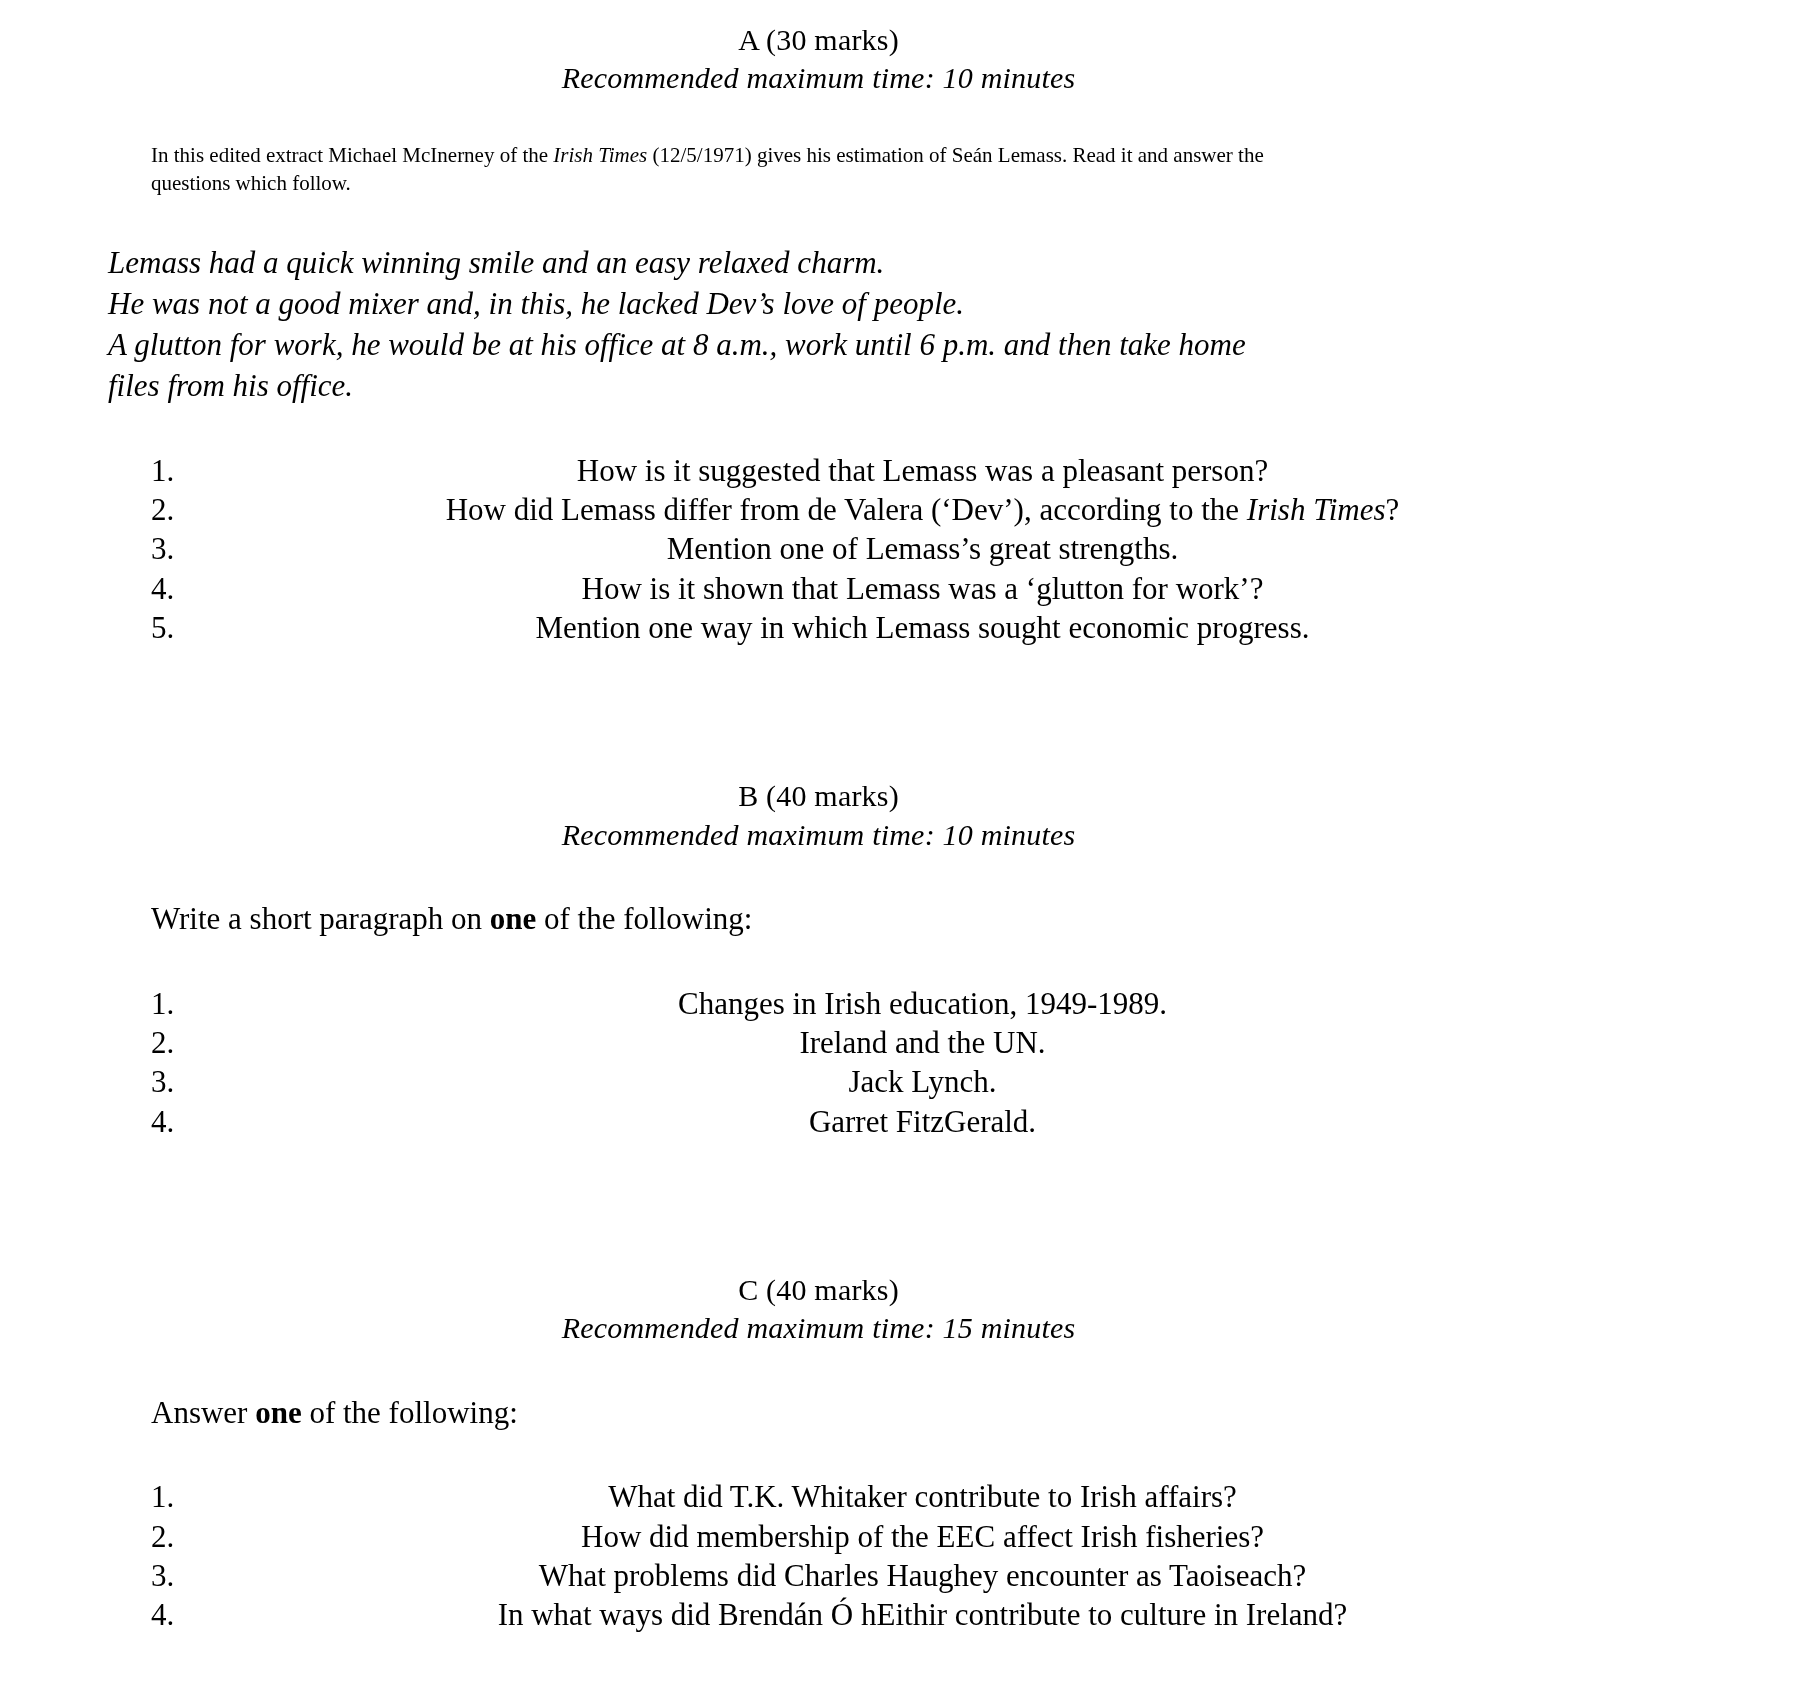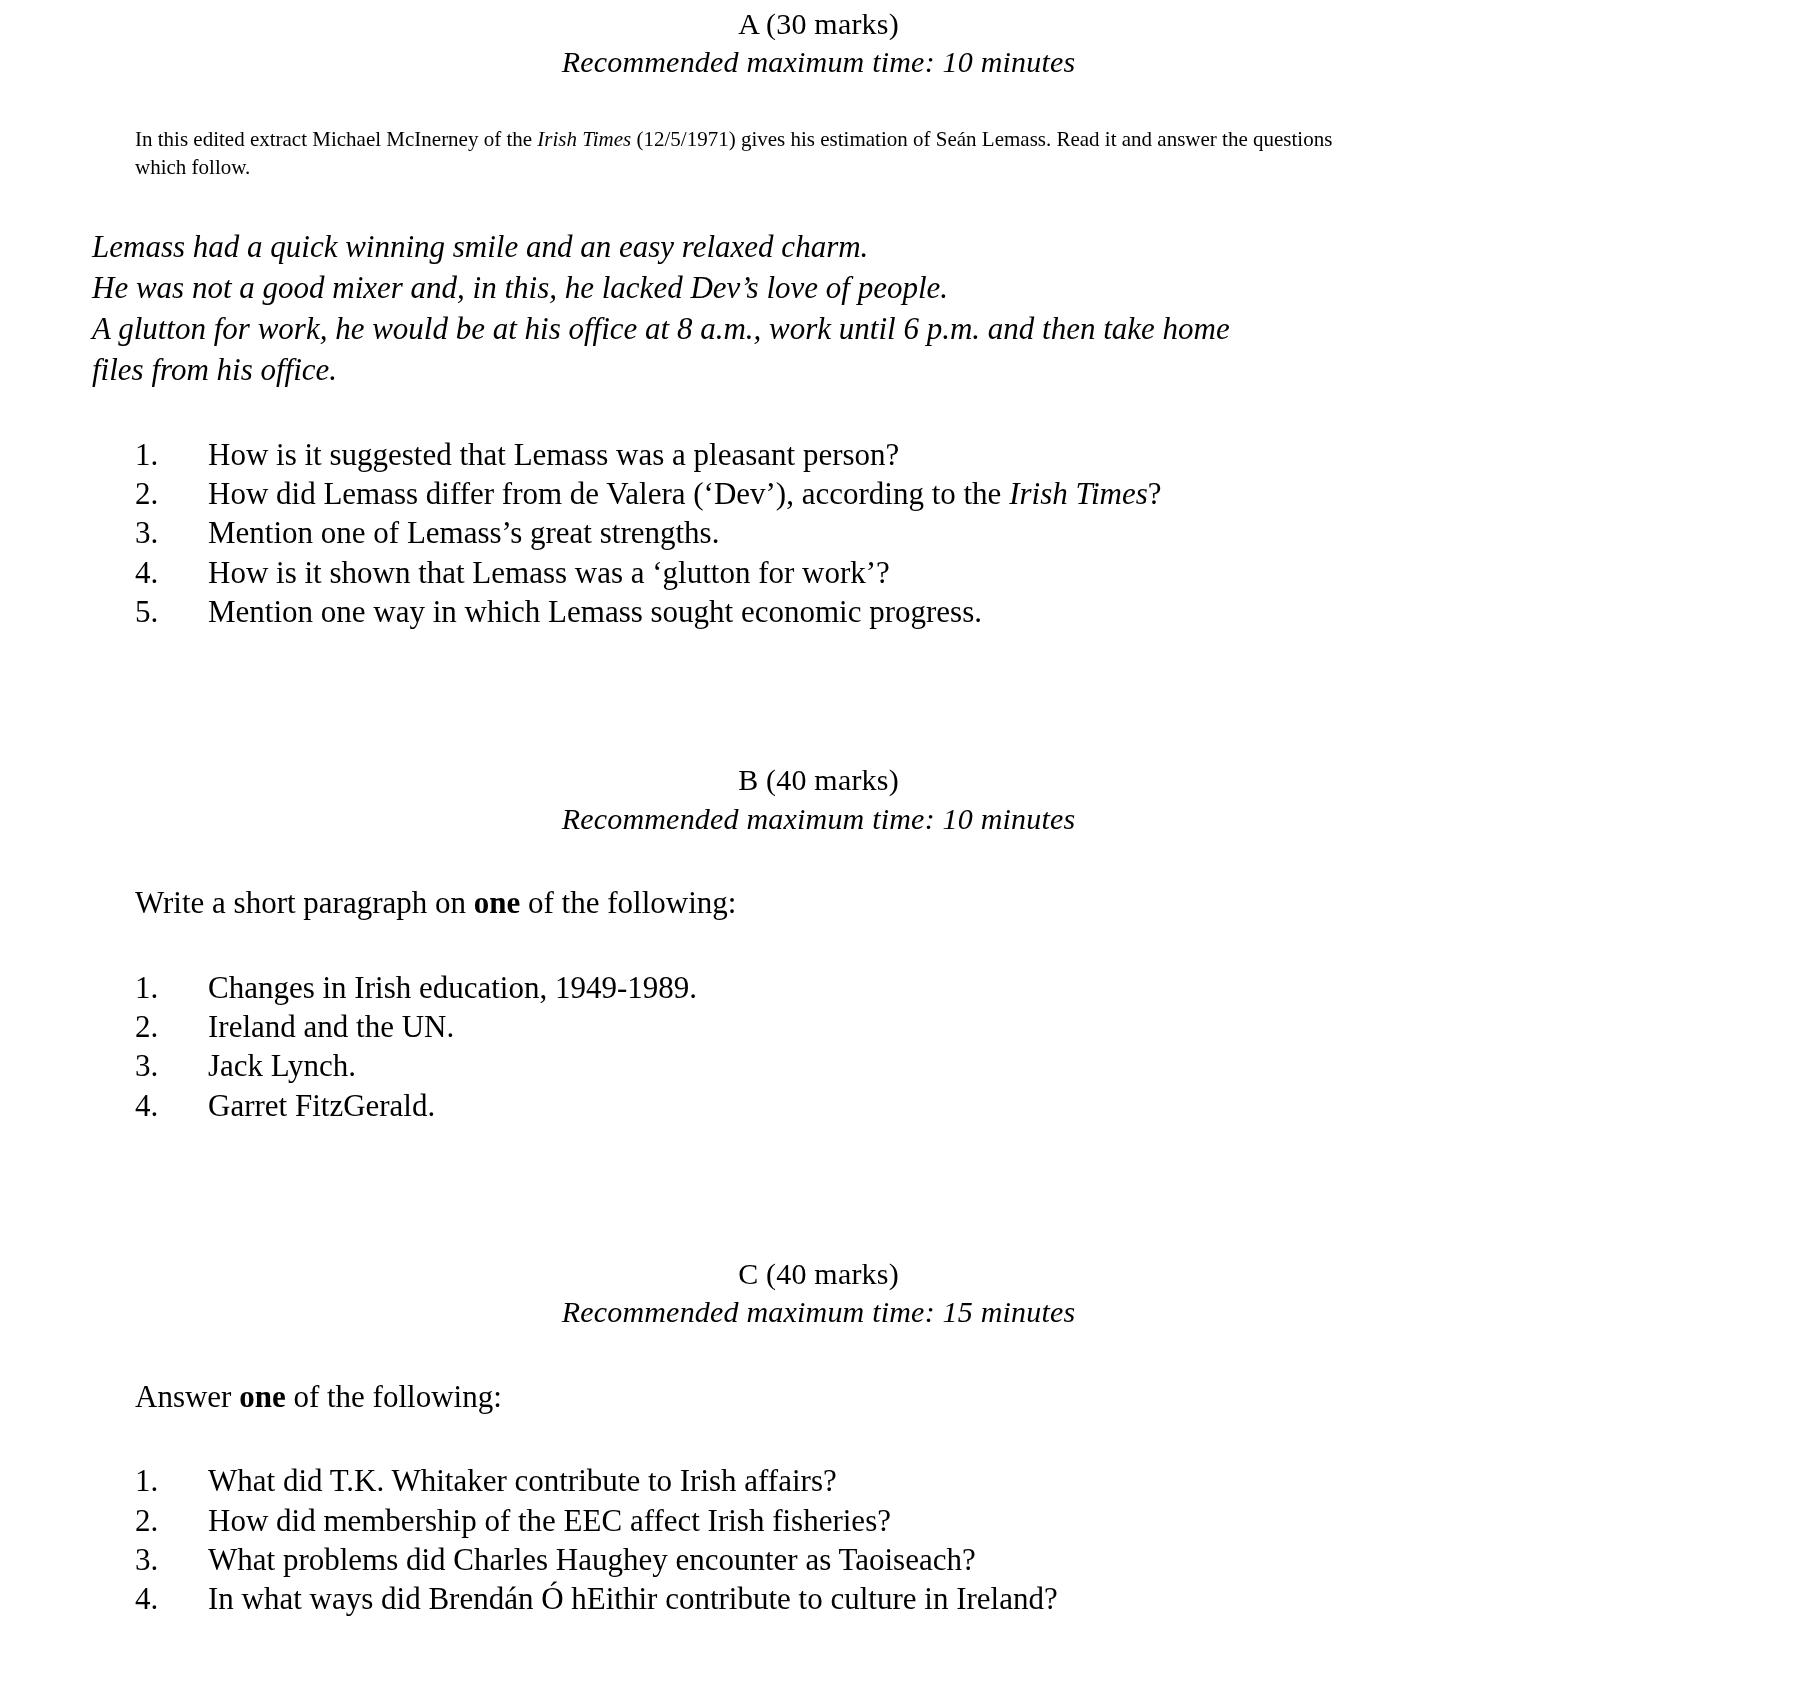--- a/index.html
+++ b/index.html
@@ -12,21 +12,21 @@
     height: 1697px;
     font-family: "Liberation Serif", "DejaVu Serif", serif;
     color: #000000;
     -webkit-font-smoothing: antialiased;
   }
   .page {
     position: relative;
     width: 1637px;
     height: 1697px;
     box-sizing: border-box;
-    padding: 0;
+    padding: 16px;
     overflow: hidden;
   }
   .section {
     position: relative;
   }
   .heading-block {
     text-align: center;
     line-height: 1.28;
   }
   .heading-main {
@@ -73,20 +73,21 @@
     align-items: baseline;
     margin-left: 135px;
   }
   .qlist .num {
     width: 73px;
     flex: 0 0 73px;
   }
   .qlist .qtext {
     flex: 1 1 auto;
     white-space: nowrap;
+    text-align: center;
   }
   .b { font-weight: bold; font-family: Liberation Serif, serif; }
   .i { font-style: italic; }
   .spacer-md { height: 44px; }
   .spacer-xl { height: 130px; }
   .top-pad { height: 5px; }
 </style>
 </head>
 <body>
 

